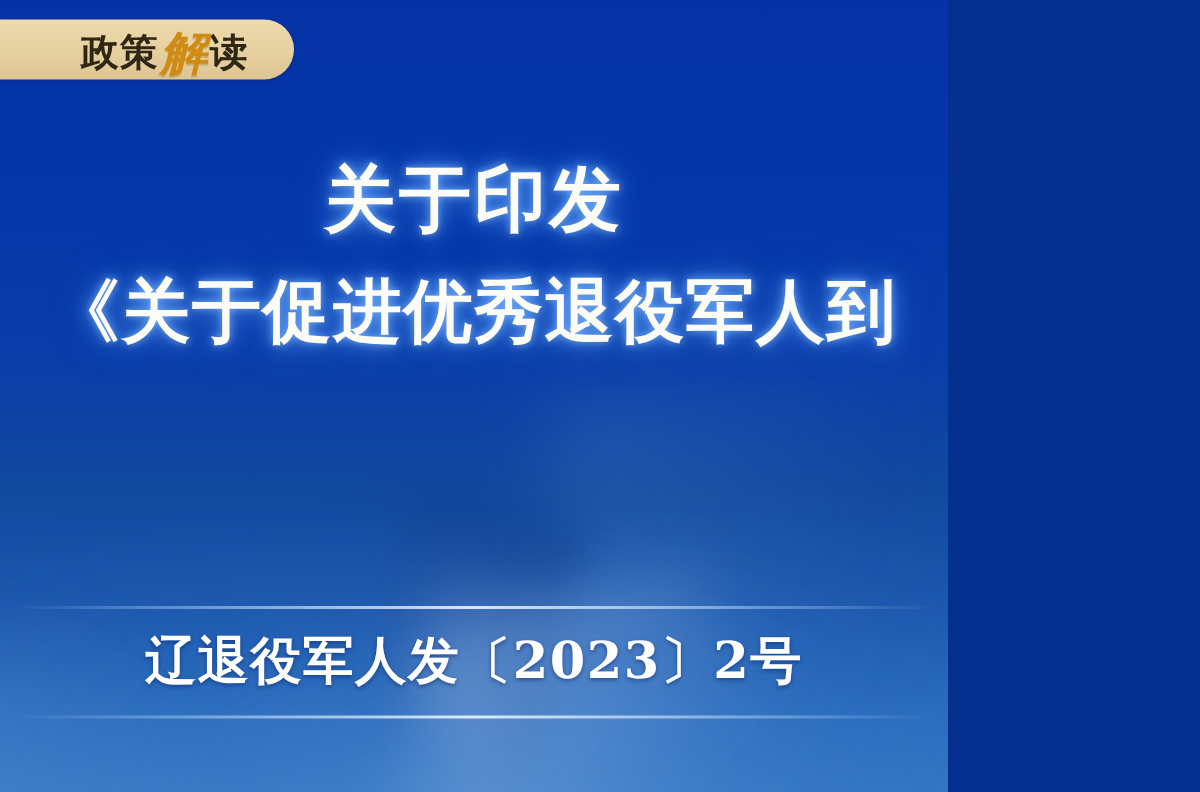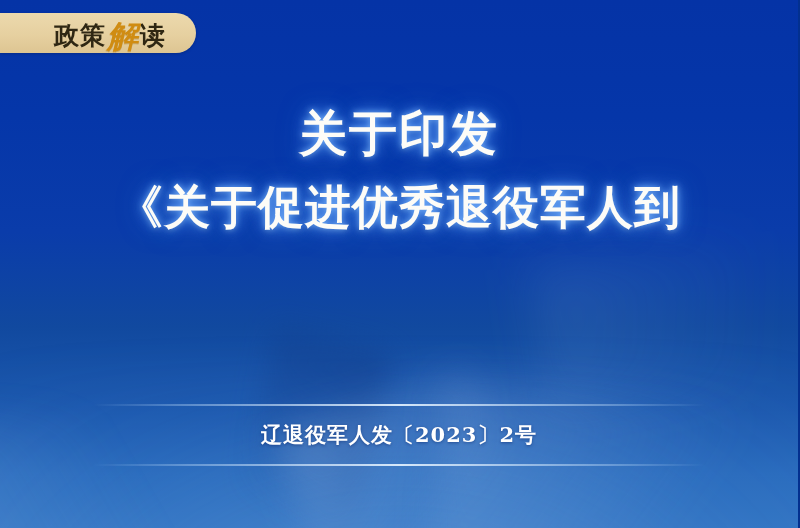--- a/index.html
+++ b/index.html
@@ -7,21 +7,21 @@
 
   html, body {
     width:800px; height:528px;
     overflow:hidden;
     background:#03308f;
     font-family:"DejaVu Sans", sans-serif;
   }
 
   .poster {
     position:relative;
-    width:798px; height:528px;
+    width:632px; height:528px;
     overflow:hidden;
     
     background:
       linear-gradient(180deg,
         #0533a6 0%,
         #0536a9 22%,
         #0a3caa 44%,
         #11499f 62%,
         #1d5ab0 78%,
         #2a6cbe 90%,
@@ -153,21 +153,21 @@
       rgba(255,255,255,0) 0%,
       rgba(190,220,250,0.35) 14%,
       rgba(228,242,255,0.92) 50%,
       rgba(190,220,250,0.35) 86%,
       rgba(255,255,255,0) 100%);
   }
   .docnum {
     color:#ffffff;
     font-family:"DejaVu Serif", serif;
     font-weight:bold;
-    font-size:21px;
+    font-size:34px;
     letter-spacing:1px;
     line-height:1;
     white-space:nowrap;
     padding:18px 0 19px;
     text-shadow:0 1px 3px rgba(0,25,90,0.45);
   }
 </style>
 </head>
 <body>
 

